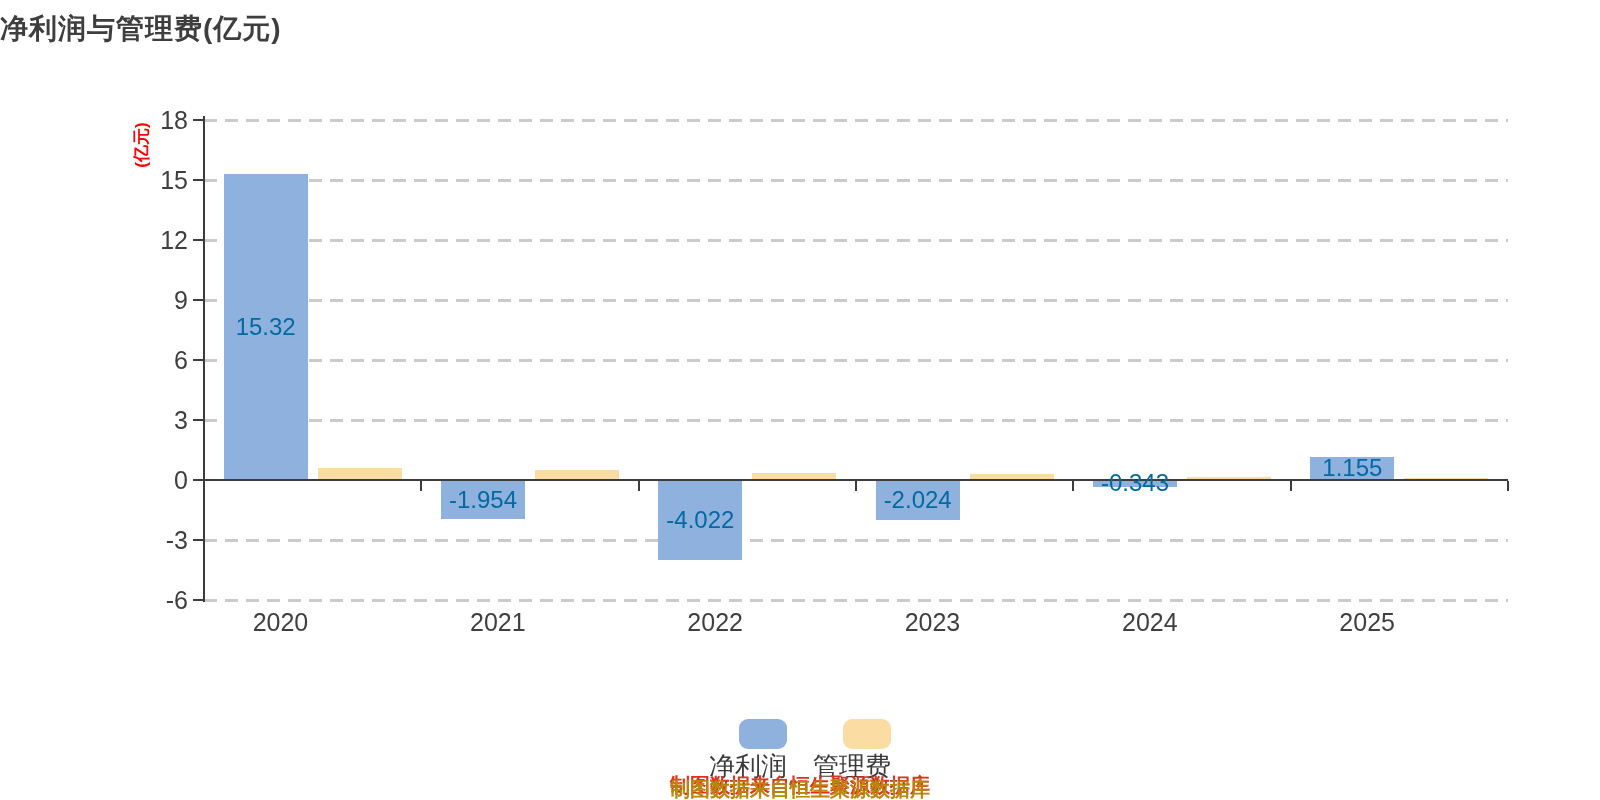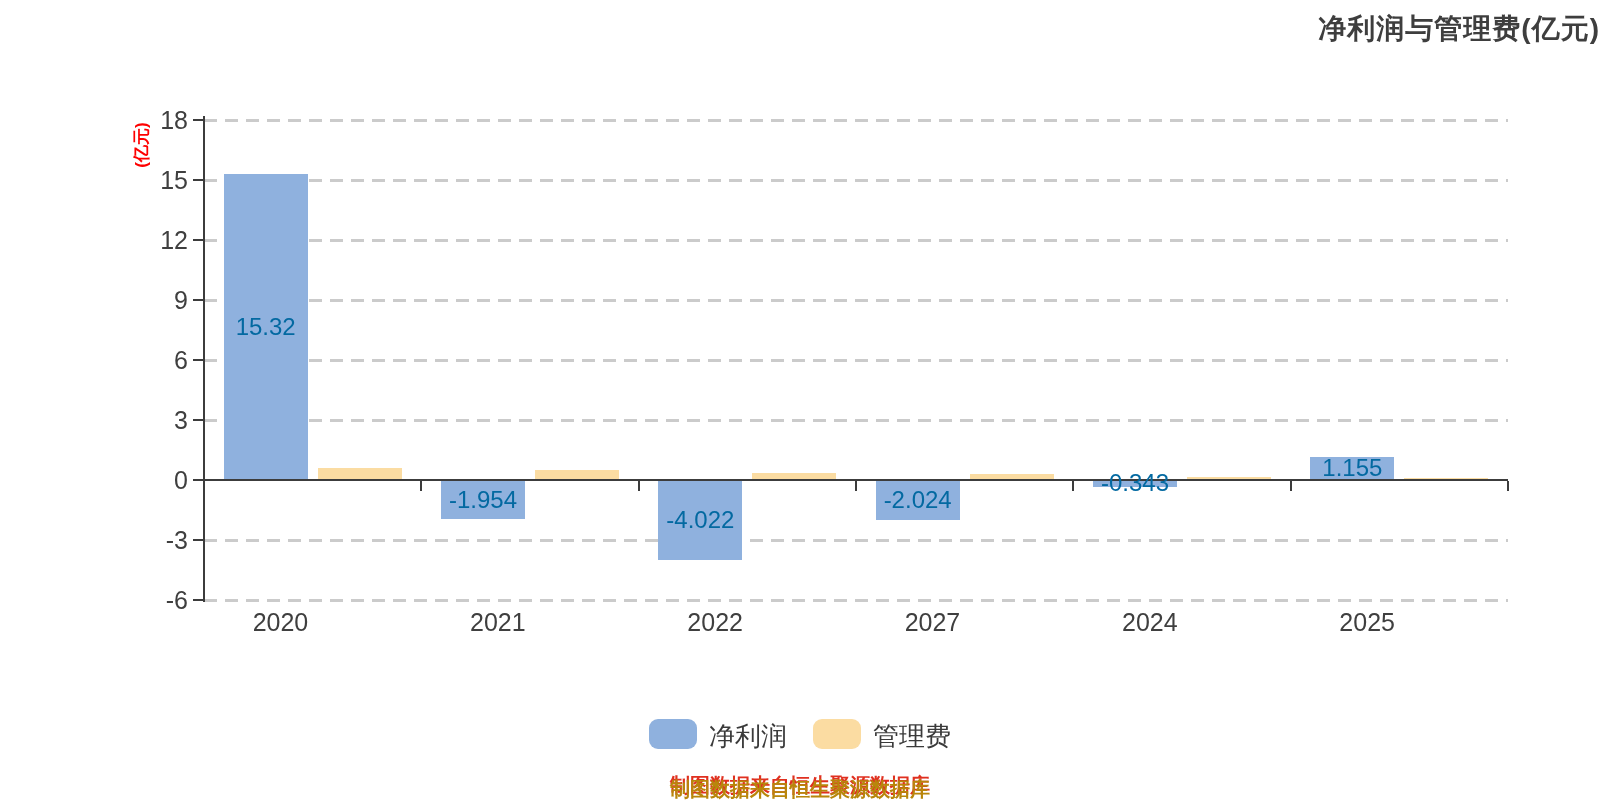--- a/index.html
+++ b/index.html
@@ -1,19 +1,19 @@
 <!DOCTYPE html>
 <html><head>
 <meta charset="utf-8">
 <style>
   html,body{margin:0;padding:0;background:#ffffff;}
   body{font-family:"Liberation Sans","DejaVu Sans",sans-serif;}
   #canvas{position:relative;width:1600px;height:800px;background:#ffffff;overflow:hidden;}
 
-  .chart-title{position:absolute;top:10px;left:0;width:1600px;text-align:right;
+  .chart-title{position:absolute;top:10px;left:0;width:1600px;text-align:left;
     font-size:28px;font-weight:700;color:#3e3e3e;letter-spacing:1px;}
 
   .y-unit{position:absolute;left:141px;top:145px;transform:translate(-50%,-50%) rotate(-90deg);
     color:#fe0000;font-weight:700;font-size:17px;white-space:nowrap;}
 
   .gridline{position:absolute;height:3px;z-index:0;
     background:repeating-linear-gradient(to right,#cbcbcb 0,#cbcbcb 13px,transparent 13px,transparent 21px);}
   .zero-line{position:absolute;height:2px;background:#3c3c3c;z-index:4;}
   .y-axis-line{position:absolute;width:2px;background:#3c3c3c;z-index:4;}
   .y-tick{position:absolute;width:10px;height:2px;background:#3c3c3c;z-index:4;}
@@ -22,21 +22,21 @@
   .y-tick-label{position:absolute;width:70px;text-align:right;font-size:25px;color:#3f3f3f;
     transform:translateY(-50%);z-index:5;}
   .x-tick-label{position:absolute;width:120px;text-align:left;font-size:25px;color:#3f3f3f;z-index:5;}
 
   .bar{position:absolute;z-index:2;}
   .bar-label{position:absolute;transform:translate(-50%,-50%);font-size:24px;color:#0369a1;
     white-space:nowrap;z-index:6;}
 
   .legend{position:absolute;top:719px;left:0;width:1600px;display:flex;justify-content:center;
     align-items:center;gap:14px;z-index:5;}
-  .legend-item{display:flex;align-items:flex-start;gap:12px;cursor:pointer;}
+  .legend-item{display:flex;align-items:flex-end;cursor:pointer;flex-direction:column;}
   .legend-item + .legend-item{margin-left:12px;}
   .legend-swatch{width:48px;height:30px;border-radius:9px;}
   .legend-label{font-size:26px;color:#3a3a3a;}
 
   .source-note{position:absolute;top:776px;left:0;width:1484px;text-align:center;z-index:5;
     font-size:20px;font-weight:700;height:24px;}
   .source-note .layer{position:absolute;left:0;width:1600px;text-align:center;white-space:nowrap;}
   .source-note .layer.red{top:-4px;color:#e03020;}
   .source-note .layer.gold{top:0;color:#b8860b;}
 </style>
@@ -90,21 +90,21 @@
       <div class="bar-label" style="left: 483px; top: 499.54px;">-1.954</div>
       <div class="bar" style="left: 535px; top: 469.6px; width: 84px; height: 10.4px; background: rgb(251, 220, 162);"></div>
       <div class="x-tick-label" style="left: 470px; top: 608px;">2021</div>
       <div class="bar" style="left: 658.333px; top: 480px; width: 84px; height: 80.44px; background: rgb(143, 177, 222);"></div>
       <div class="bar-label" style="left: 700.333px; top: 520.22px;">-4.022</div>
       <div class="bar" style="left: 752.333px; top: 473.2px; width: 84px; height: 6.8px; background: rgb(251, 220, 162);"></div>
       <div class="x-tick-label" style="left: 687.333px; top: 608px;">2022</div>
       <div class="bar" style="left: 875.667px; top: 480px; width: 84px; height: 40.48px; background: rgb(143, 177, 222);"></div>
       <div class="bar-label" style="left: 917.667px; top: 500.24px;">-2.024</div>
       <div class="bar" style="left: 969.667px; top: 474px; width: 84px; height: 6px; background: rgb(251, 220, 162);"></div>
-      <div class="x-tick-label" style="left: 904.667px; top: 608px;">2027</div>
+      <div class="x-tick-label" style="left: 904.667px; top: 608px;">2023</div>
       <div class="bar" style="left: 1093px; top: 480px; width: 84px; height: 6.86px; background: rgb(143, 177, 222);"></div>
       <div class="bar-label" style="left: 1135px; top: 483.43px;">-0.343</div>
       <div class="bar" style="left: 1187px; top: 476.6px; width: 84px; height: 3.4px; background: rgb(251, 220, 162);"></div>
       <div class="x-tick-label" style="left: 1122px; top: 608px;">2024</div>
       <div class="bar" style="left: 1310.33px; top: 456.9px; width: 84px; height: 23.1px; background: rgb(143, 177, 222);"></div>
       <div class="bar-label" style="left: 1352.33px; top: 468.45px;">1.155</div>
       <div class="bar" style="left: 1404.33px; top: 477.6px; width: 84px; height: 2.4px; background: rgb(251, 220, 162);"></div>
       <div class="x-tick-label" style="left: 1339.33px; top: 608px;">2025</div>
       <div class="zero-line" style="left: 204px; top: 479px; width: 1304px;"></div>
     </div>

